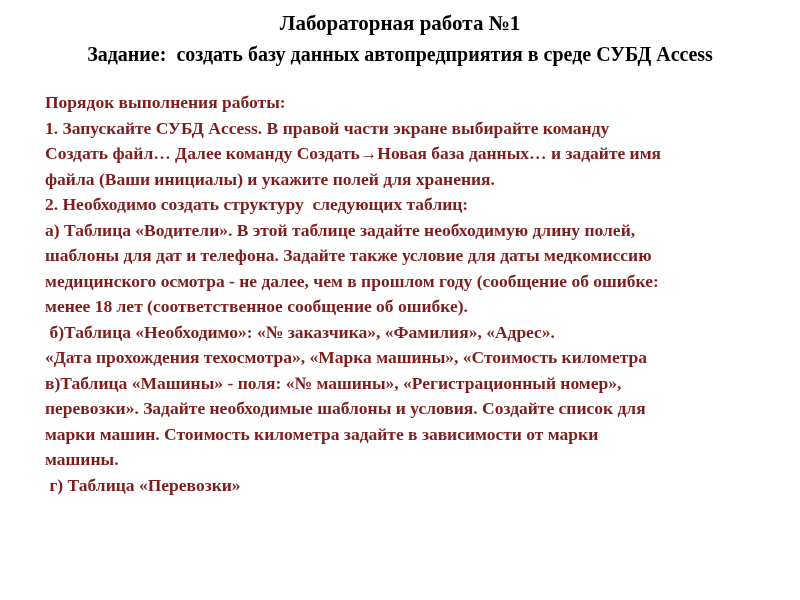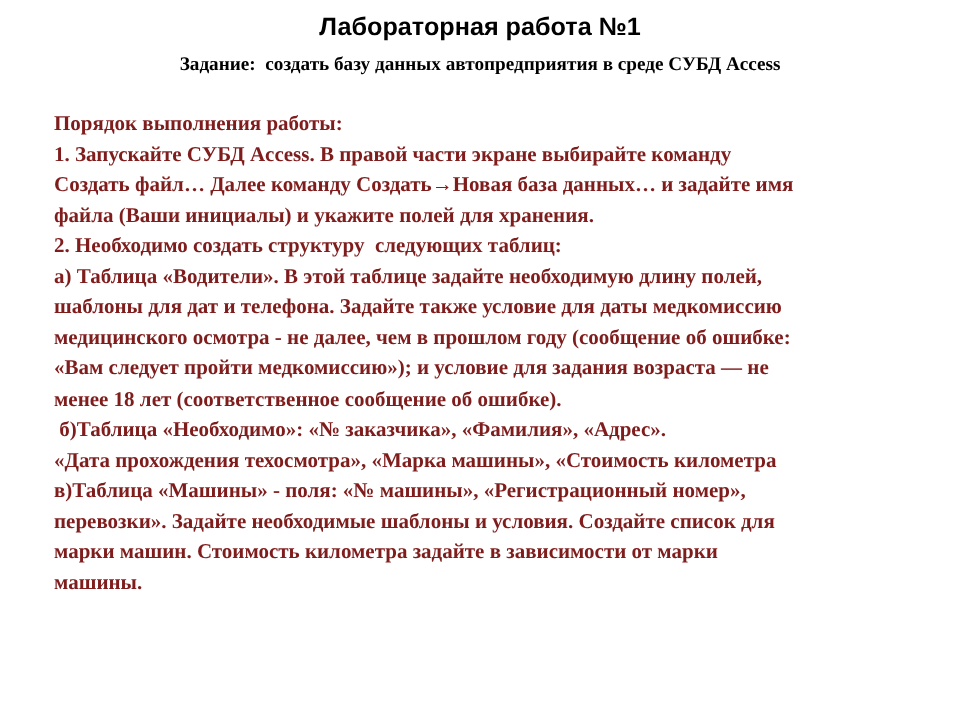--- a/index.html
+++ b/index.html
@@ -18,36 +18,36 @@
     height: 600px;
     background: #ffffff;
     color: #000000;
   }
   .title {
     position: absolute;
     top: 9px;
     left: 0;
     width: 100%;
     text-align: center;
-    font-family: Liberation Sans, sans-serif;
+    font-family: Liberation Serif, serif;
     font-weight: bold;
     font-size: 21px;
     line-height: 28px;
     color: #000000;
     white-space: pre-wrap;
   }
   .subtitle {
     position: absolute;
     top: 40px;
     left: 0;
     width: 100%;
     text-align: center;
     font-family: "Liberation Serif", "DejaVu Serif", serif;
     font-weight: bold;
-    font-size: 16px;
+    font-size: 20px;
     line-height: 28px;
     color: #000000;
     white-space: pre-wrap;
   }
   .body-text {
     position: absolute;
     left: 45px;
     top: 90px;
     width: 715px;
     font-family: "Liberation Serif", "DejaVu Serif", serif;
@@ -69,22 +69,22 @@
   <div class="subtitle">Задание:  создать базу данных автопредприятия в среде СУБД Access</div>
   <div class="body-text">
     <div class="body-line">Порядок выполнения работы:</div>
     <div class="body-line">1. Запускайте СУБД Access. В правой части экране выбирайте команду</div>
     <div class="body-line">Создать файл… Далее команду Создать→Новая база данных… и задайте имя</div>
     <div class="body-line">файла (Ваши инициалы) и укажите полей для хранения.</div>
     <div class="body-line">2. Необходимо создать структуру  следующих таблиц:</div>
     <div class="body-line">а) Таблица «Водители». В этой таблице задайте необходимую длину полей,</div>
     <div class="body-line">шаблоны для дат и телефона. Задайте также условие для даты медкомиссию</div>
     <div class="body-line">медицинского осмотра - не далее, чем в прошлом году (сообщение об ошибке:</div>
-    <div class="body-line">«Вам следует пройти медкомиссию»); и условие для задания возраста — не</div>
     <div class="body-line">менее 18 лет (соответственное сообщение об ошибке).</div>
     <div class="body-line"> б)Таблица «Необходимо»: «№ заказчика», «Фамилия», «Адрес».</div>
     <div class="body-line">«Дата прохождения техосмотра», «Марка машины», «Стоимость километра</div>
     <div class="body-line">в)Таблица «Машины» - поля: «№ машины», «Регистрационный номер»,</div>
     <div class="body-line">перевозки». Задайте необходимые шаблоны и условия. Создайте список для</div>
     <div class="body-line">марки машин. Стоимость километра задайте в зависимости от марки</div>
     <div class="body-line">машины.</div>
+    <div class="body-line"> г) Таблица «Перевозки»</div>
   </div>
 </div>
 
 </body></html>

